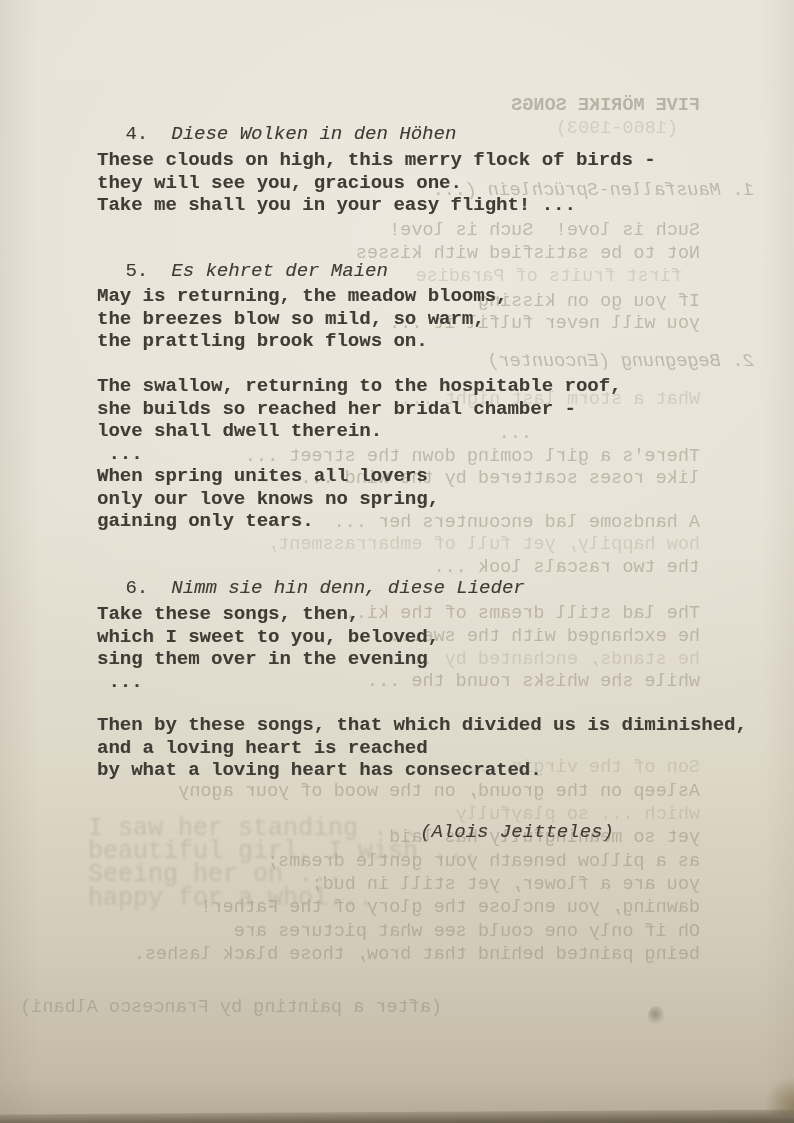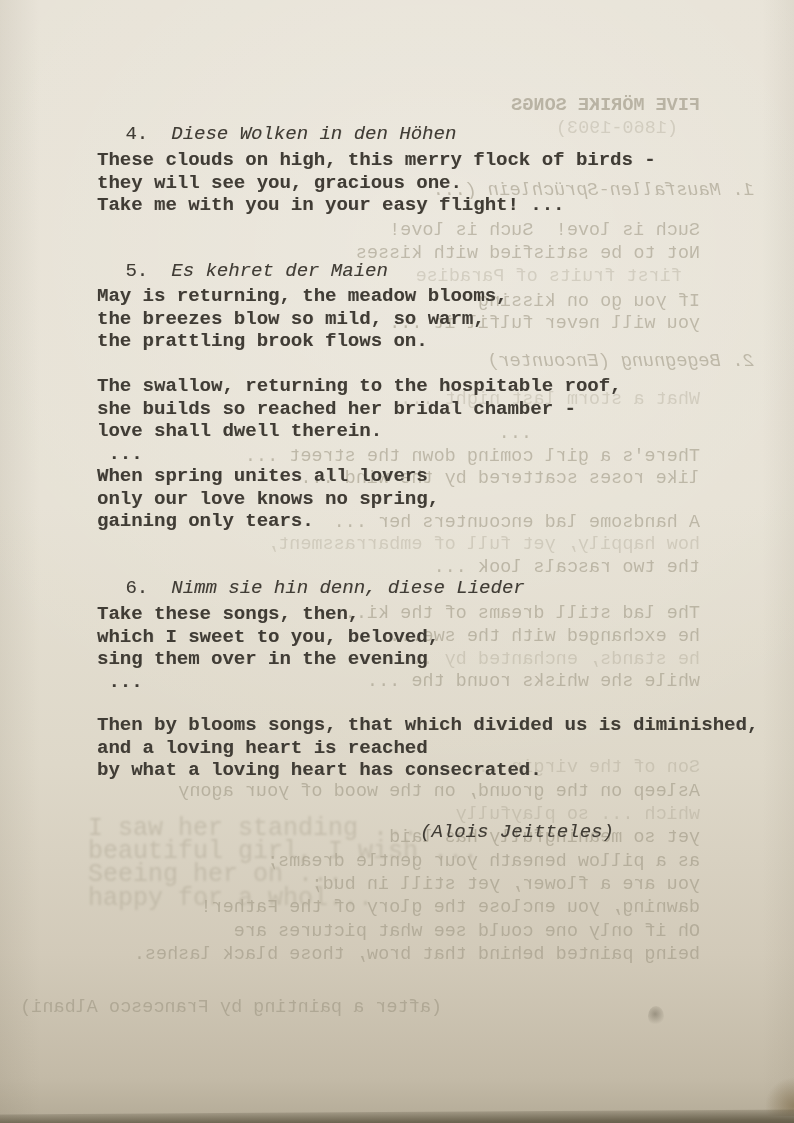--- a/index.html
+++ b/index.html
@@ -100,34 +100,34 @@
       <div style="left: 88px; top: 841px;">beautiful girl, I wish ...</div>
       <div style="left: 88px; top: 864px;">Seeing her on ...</div>
       <div style="left: 88px; top: 888px; text-align: right;">happy for a whol...</div>
     </div>
 
   <main class="front">
 
     <div class="heading" style="left:57px;top:101px">
       <span class="num">4.</span><span class="title">Diese Wolken in den Höhen</span>
     </div>
-    <div class="stanza" style="left:97px;top:149px"><div>These clouds on high, this merry flock of birds -</div><div>they will see you, gracious one.</div><div>Take me with you in your easy flight! ...</div></div>
+    <div class="stanza" style="left:97px;top:149px"><div>These clouds on high, this merry flock of birds -</div><div>they will see you, gracious one.</div><div>Take me shall you in your easy flight! ...</div></div>
 
     <div class="heading" style="left:57px;top:238px">
       <span class="num">5.</span><span class="title">Es kehret der Maien</span>
     </div>
     <div class="stanza" style="left:97px;top:285px"><div>May is returning, the meadow blooms,</div><div>the breezes blow so mild, so warm,</div><div>the prattling brook flows on.</div></div>
     <div class="stanza" style="left:97px;top:375px"><div>The swallow, returning to the hospitable roof,</div><div>she builds so reached her bridal chamber -</div><div>love shall dwell therein.</div><div> ...</div></div>
     <div class="stanza" style="left:97px;top:465px"><div>When spring unites all lovers</div><div>only our love knows no spring,</div><div>gaining only tears.</div></div>
 
     <div class="heading" style="left:57px;top:555px">
       <span class="num">6.</span><span class="title">Nimm sie hin denn, diese Lieder</span>
     </div>
     <div class="stanza" style="left:97px;top:603px"><div>Take these songs, then,</div><div>which I sweet to you, beloved,</div><div>sing them over in the evening</div><div> ...</div></div>
-    <div class="stanza" style="left:97px;top:714px"><div>Then by blooms songs, that which divided us is diminished,</div><div>and a loving heart is reached</div><div>by what a loving heart has consecrated.</div></div>
+    <div class="stanza" style="left:97px;top:714px"><div>Then by these songs, that which divided us is diminished,</div><div>and a loving heart is reached</div><div>by what a loving heart has consecrated.</div></div>
 
     <div class="attribution" style="left:420px;top:821px">(Alois Jeitteles)</div>
   </main>
 
   <div class="smudge"></div>
   <div class="corner-mark"></div>
   <div class="photo-edge"></div>
 </div>
 
 </body></html>

